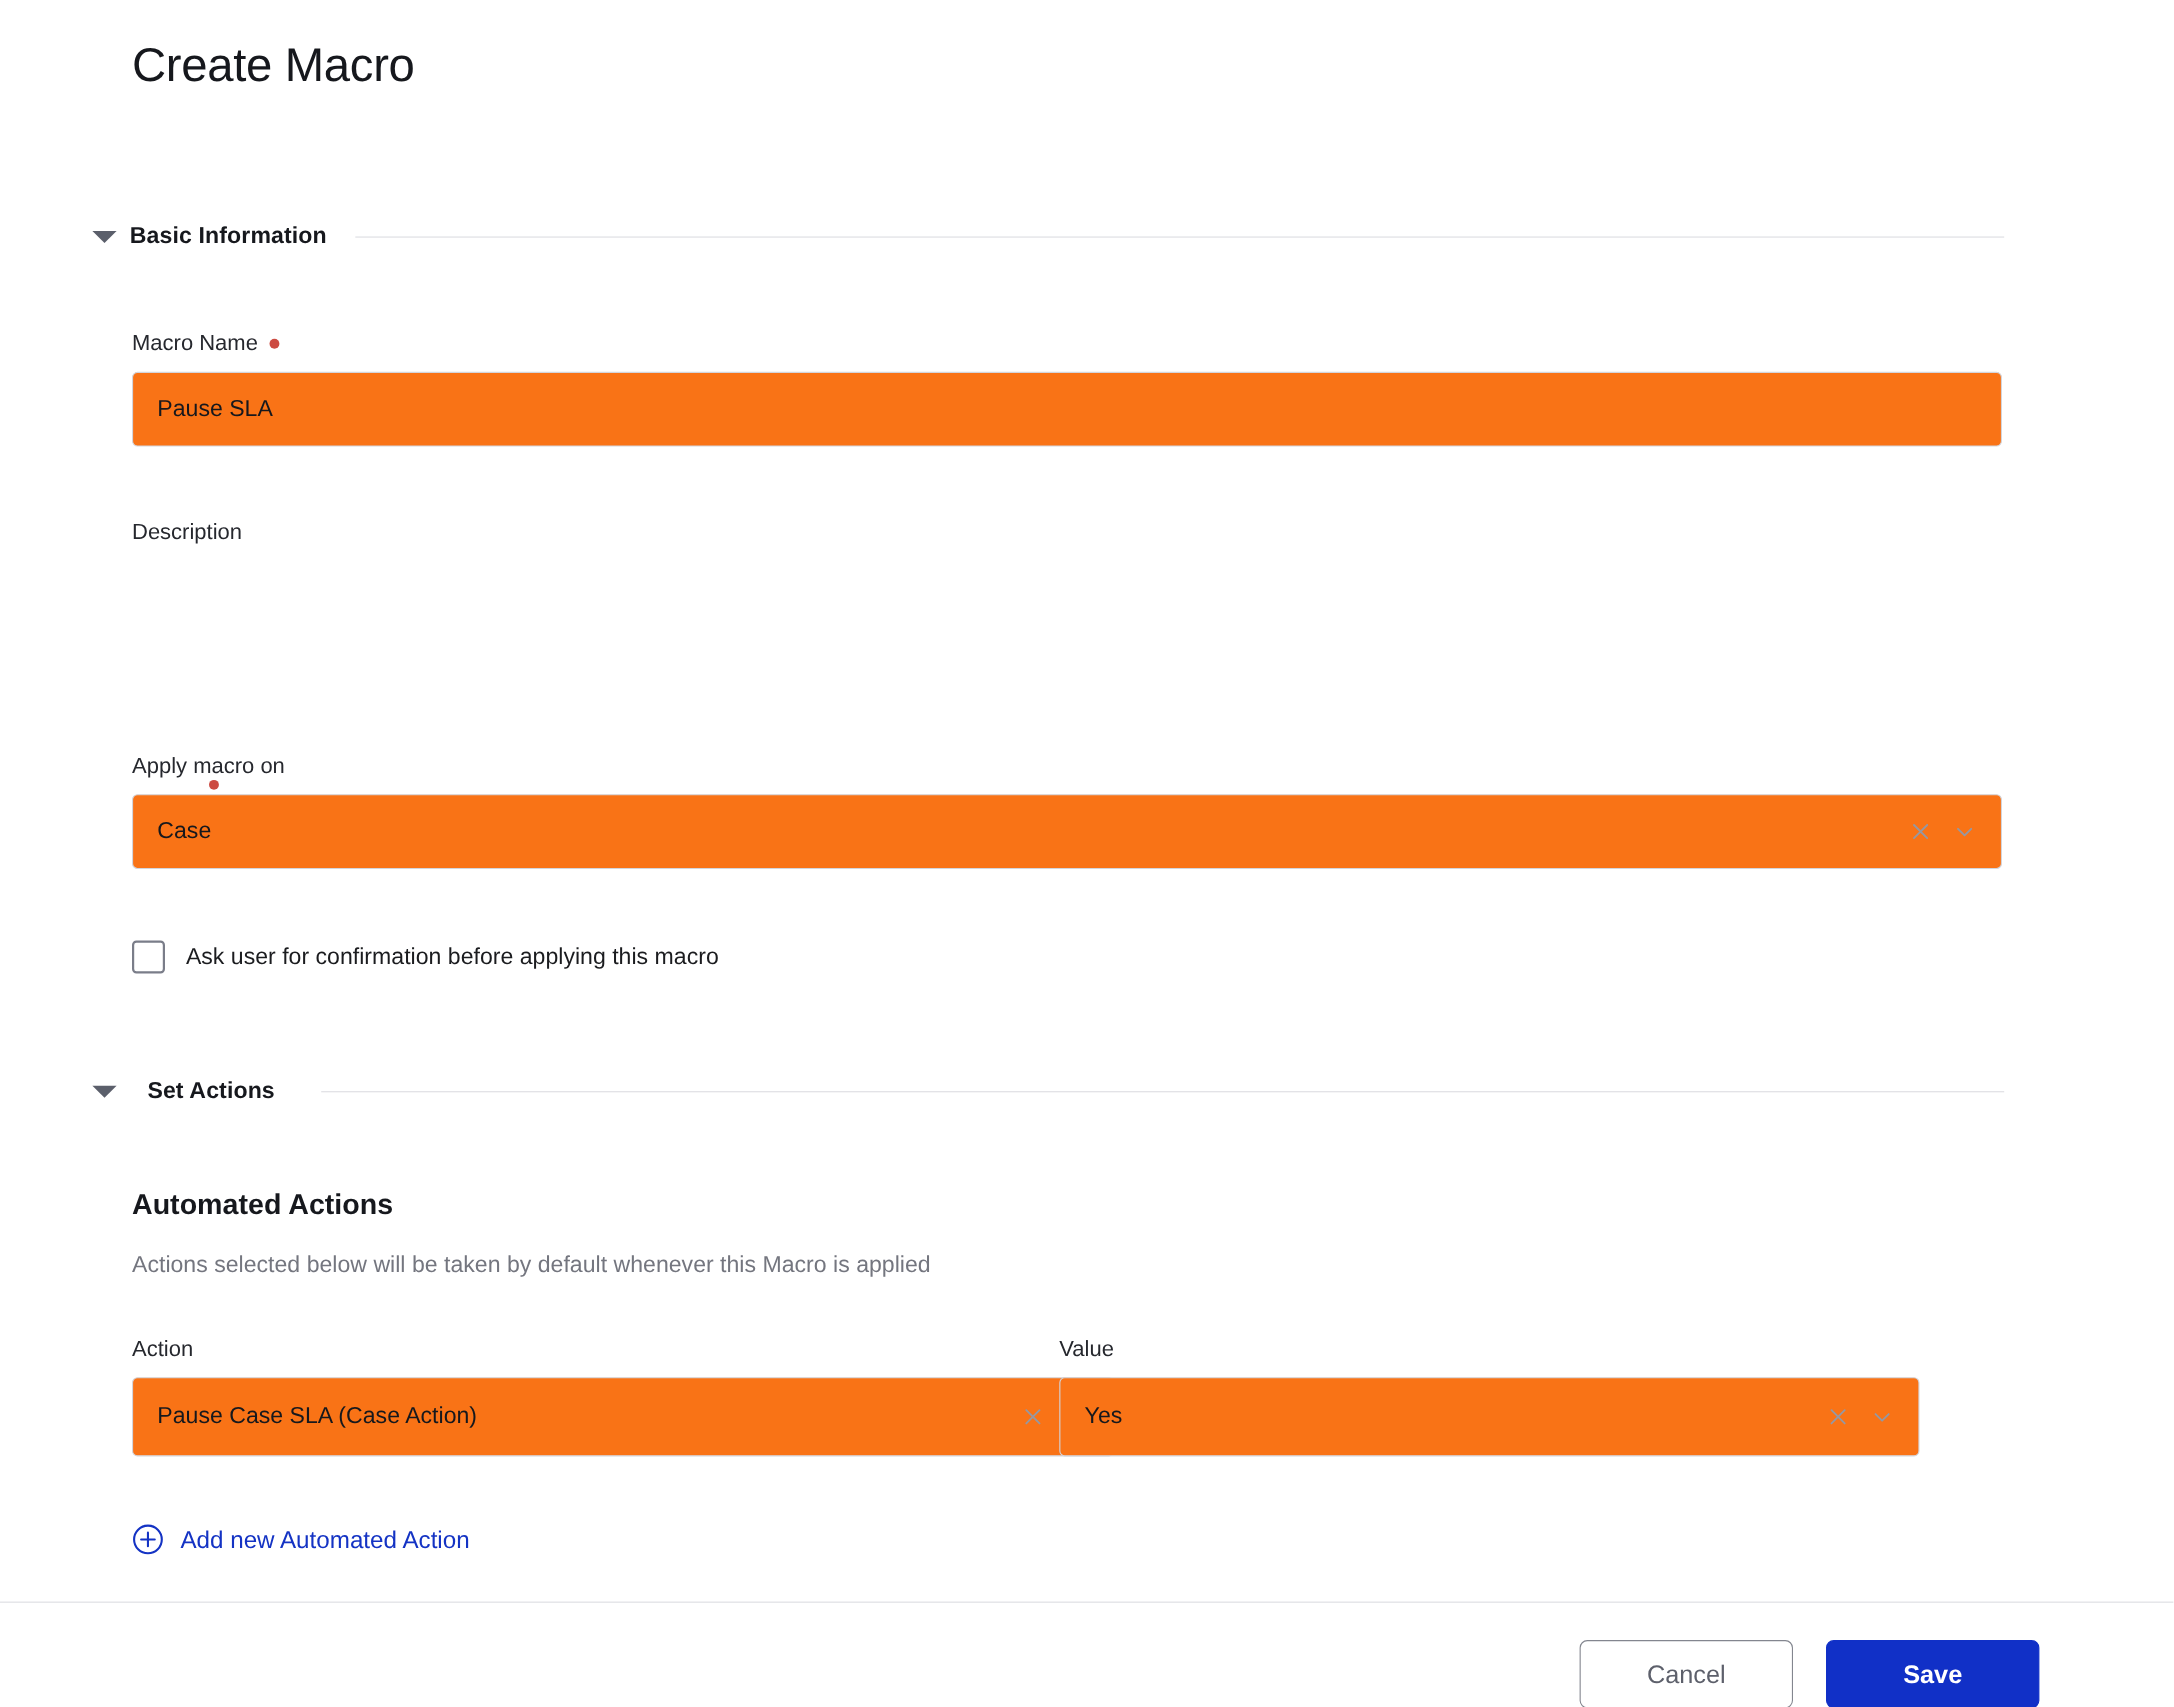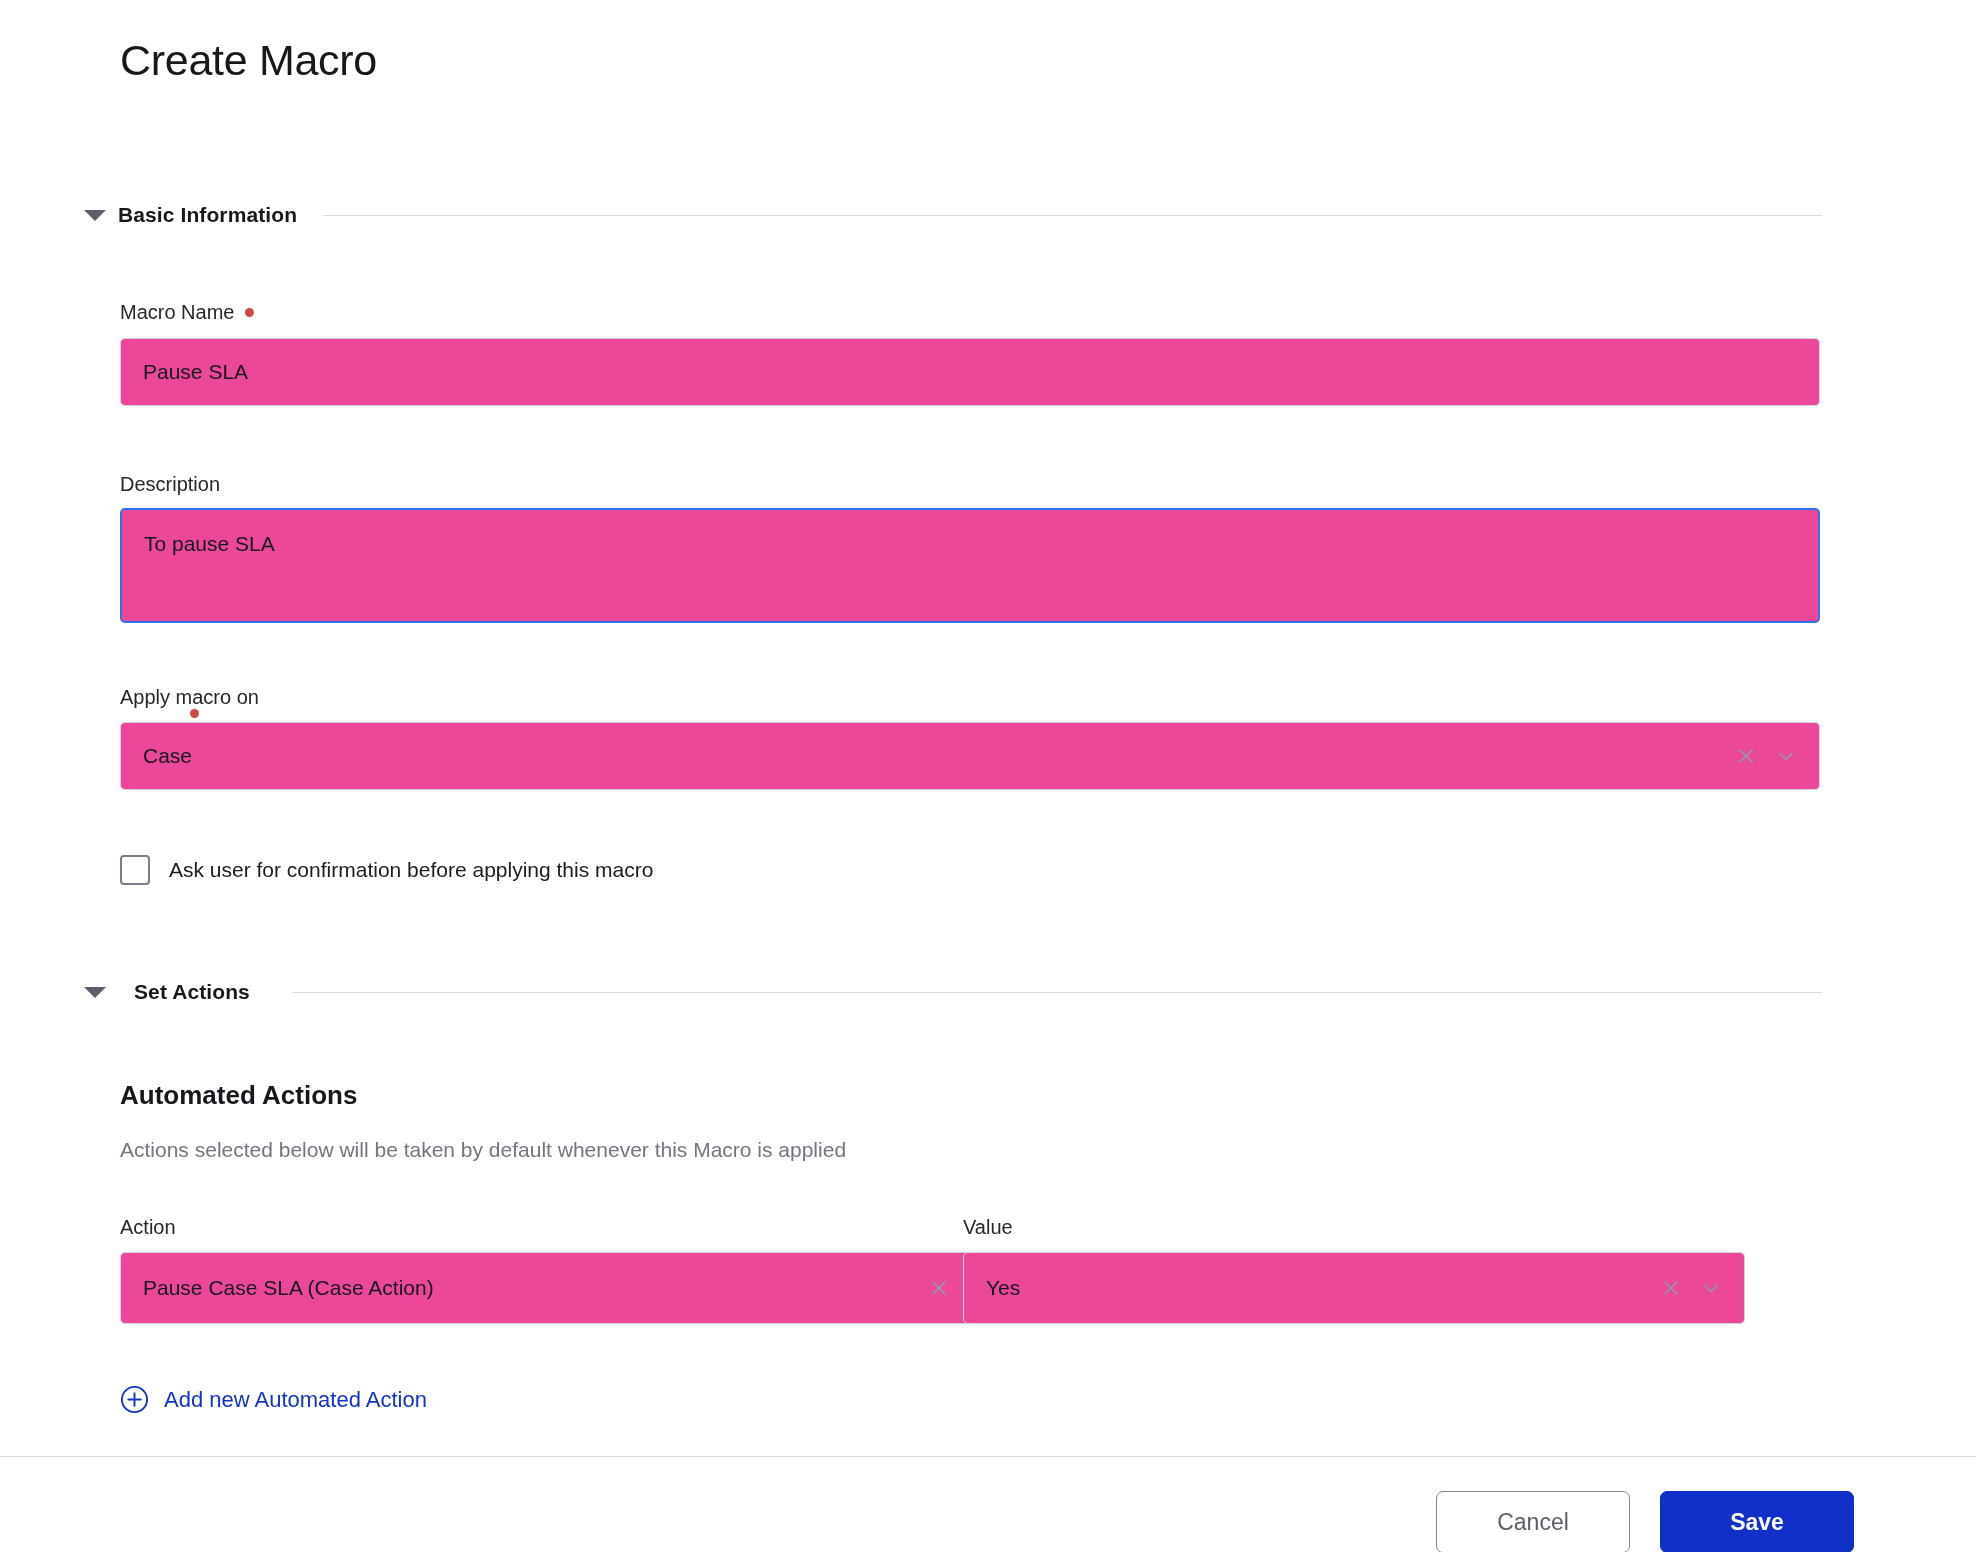--- a/index.html
+++ b/index.html
@@ -84,21 +84,21 @@
     width: 9px;
     height: 9px;
     border-radius: 50%;
     background: #cc4b42;
     margin-left: 11px;
     display: inline-block;
   }
 
   .control {
     position: absolute;
-    background: #ec4899;
+    background: #f97316;
     border: 1px solid #d3d5dc;
     border-radius: 5px;
     display: flex;
     align-items: center;
     font-size: 21px;
     color: #16181d;
     padding: 0 22px;
   }
   .control.focused {
     border: 2px solid #2f6fed;
@@ -273,23 +273,20 @@
   <div class="field-label" id="lbl-macro-name">
     <span>Macro Name</span>
     <span class="req-dot"></span>
   </div>
   <div class="control" id="inp-macro-name">
     <span class="val">Pause SLA</span>
   </div>
 
   <div class="field-label" id="lbl-description">
     <span>Description</span>
-  </div>
-  <div class="control textarea-ctl focused" id="inp-description">
-    <span class="val">To pause SLA</span>
   </div>
 
   <div class="field-label" id="lbl-apply-on">
     <span>Apply macro on</span>
     <span class="req-dot"></span>
   </div>
   <div class="control" id="sel-apply-on">
     <span class="val">Case</span>
     <span class="sel-icons">
       <span class="icon-btn">

